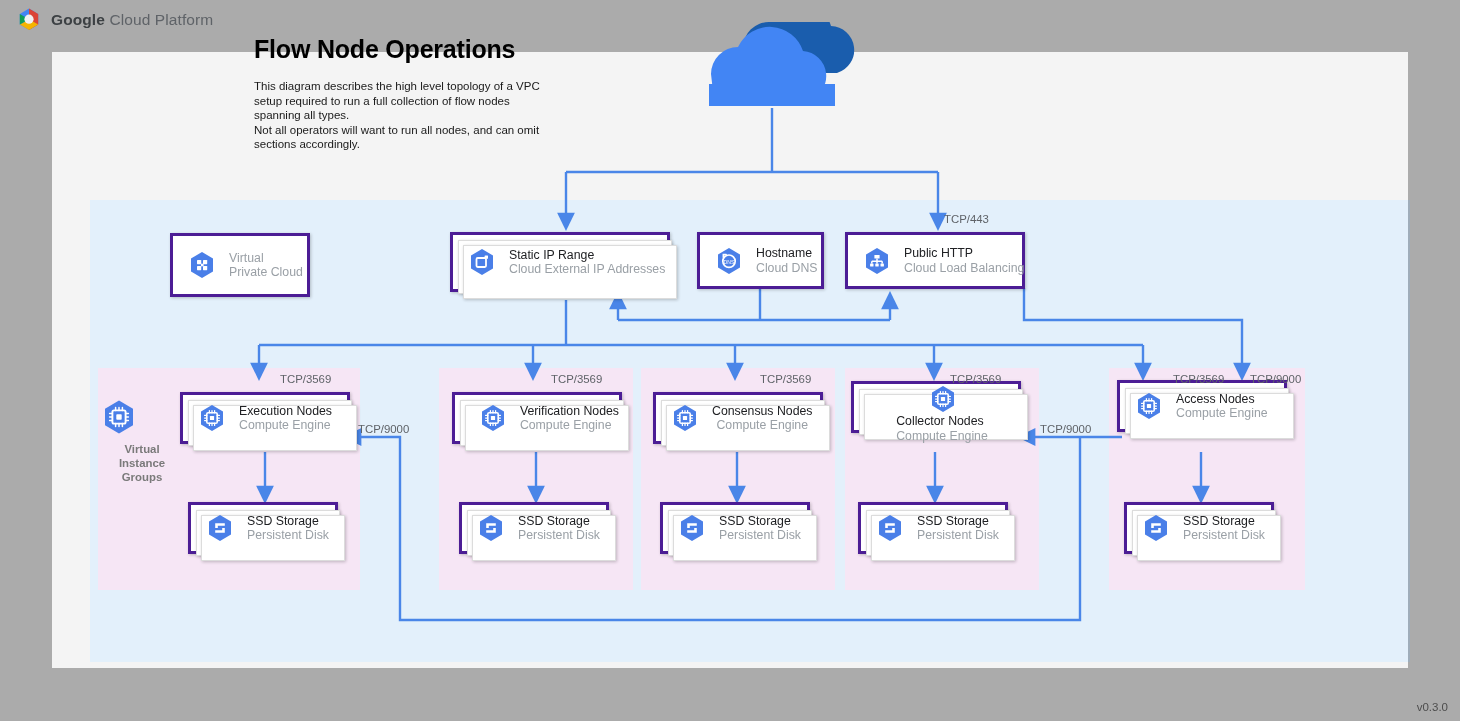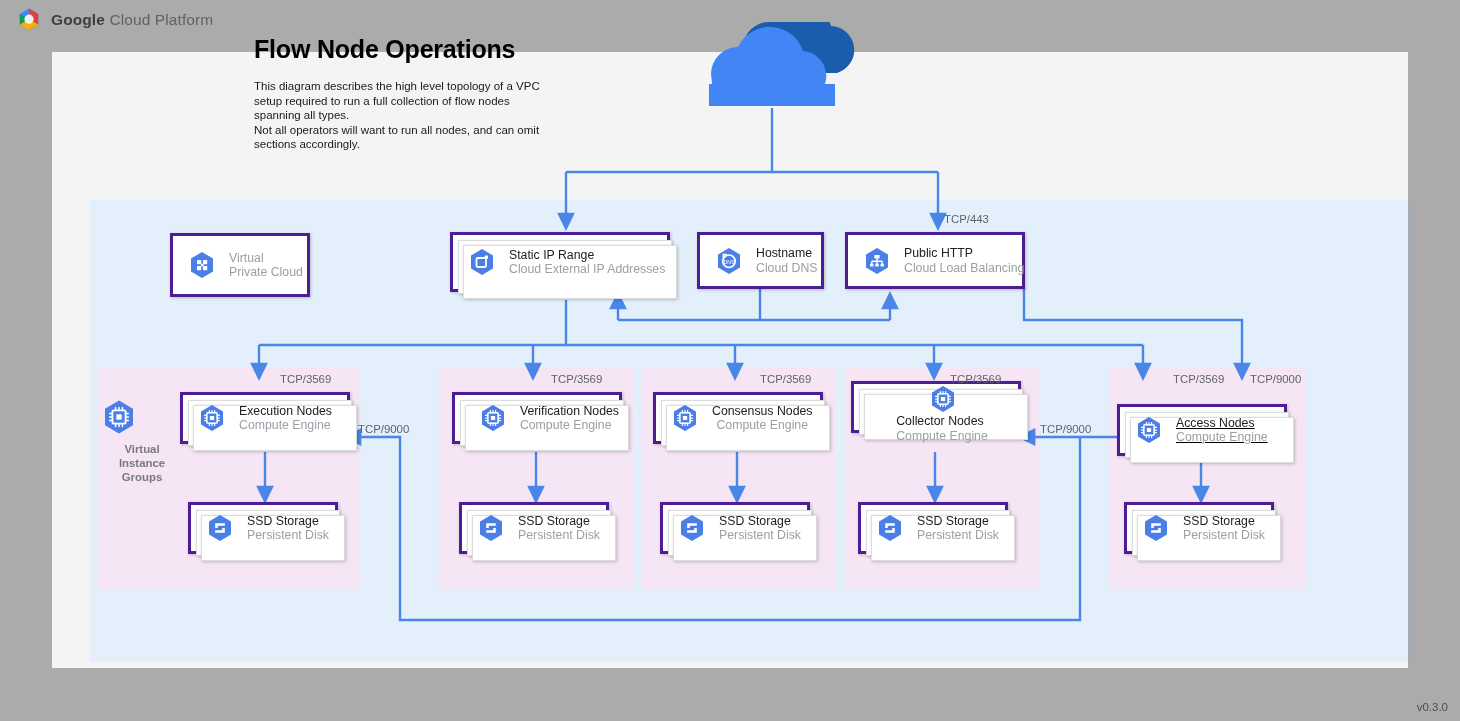--- a/index.html
+++ b/index.html
@@ -488,21 +488,21 @@
         <path d="M15 2 L26 8.5 L26 21.5 L15 28 L4 21.5 L4 8.5 Z" fill="#4a7fe8"></path>
         <path d="M10.2 10.2 h9.6 v2.6 h-7 v2.2 h7 v4.8 h-9.6 v-2.6 h7 v-2.2 h-7 Z" fill="#fff"></path>
       </svg>
     </span>
     <span class="card-text">
       <div class="card-title">SSD Storage</div>
       <div class="card-sub">Persistent Disk</div>
     </span>
   </div>
 
-  <div class="card shadow" style="left:1117px; top:404px; width:170px; height:52px;text-decoration:underline;">
+  <div class="card shadow" style="left:1117px; top:380px; width:170px; height:52px;">
     <span class="stack-a"></span>
     <span class="stack-b"></span>
     <span class="card-icon">
       <svg viewBox="0 0 30 30" xmlns="http://www.w3.org/2000/svg">
         <path d="M15 2 L26 8.5 L26 21.5 L15 28 L4 21.5 L4 8.5 Z" fill="#4a7fe8"></path>
         <rect x="9.8" y="9.8" width="10.4" height="10.4" rx="1.3" fill="none" stroke="#fff" stroke-width="1.6"></rect>
         <rect x="12.9" y="12.9" width="4.2" height="4.2" rx=".6" fill="#fff"></rect>
         <g stroke="#fff" stroke-width="1.25" stroke-linecap="round">
           <path d="M12.4 9.8 L12.4 7.6 M15 9.8 L15 7.6 M17.6 9.8 L17.6 7.6"></path>
           <path d="M12.4 20.2 L12.4 22.4 M15 20.2 L15 22.4 M17.6 20.2 L17.6 22.4"></path>

